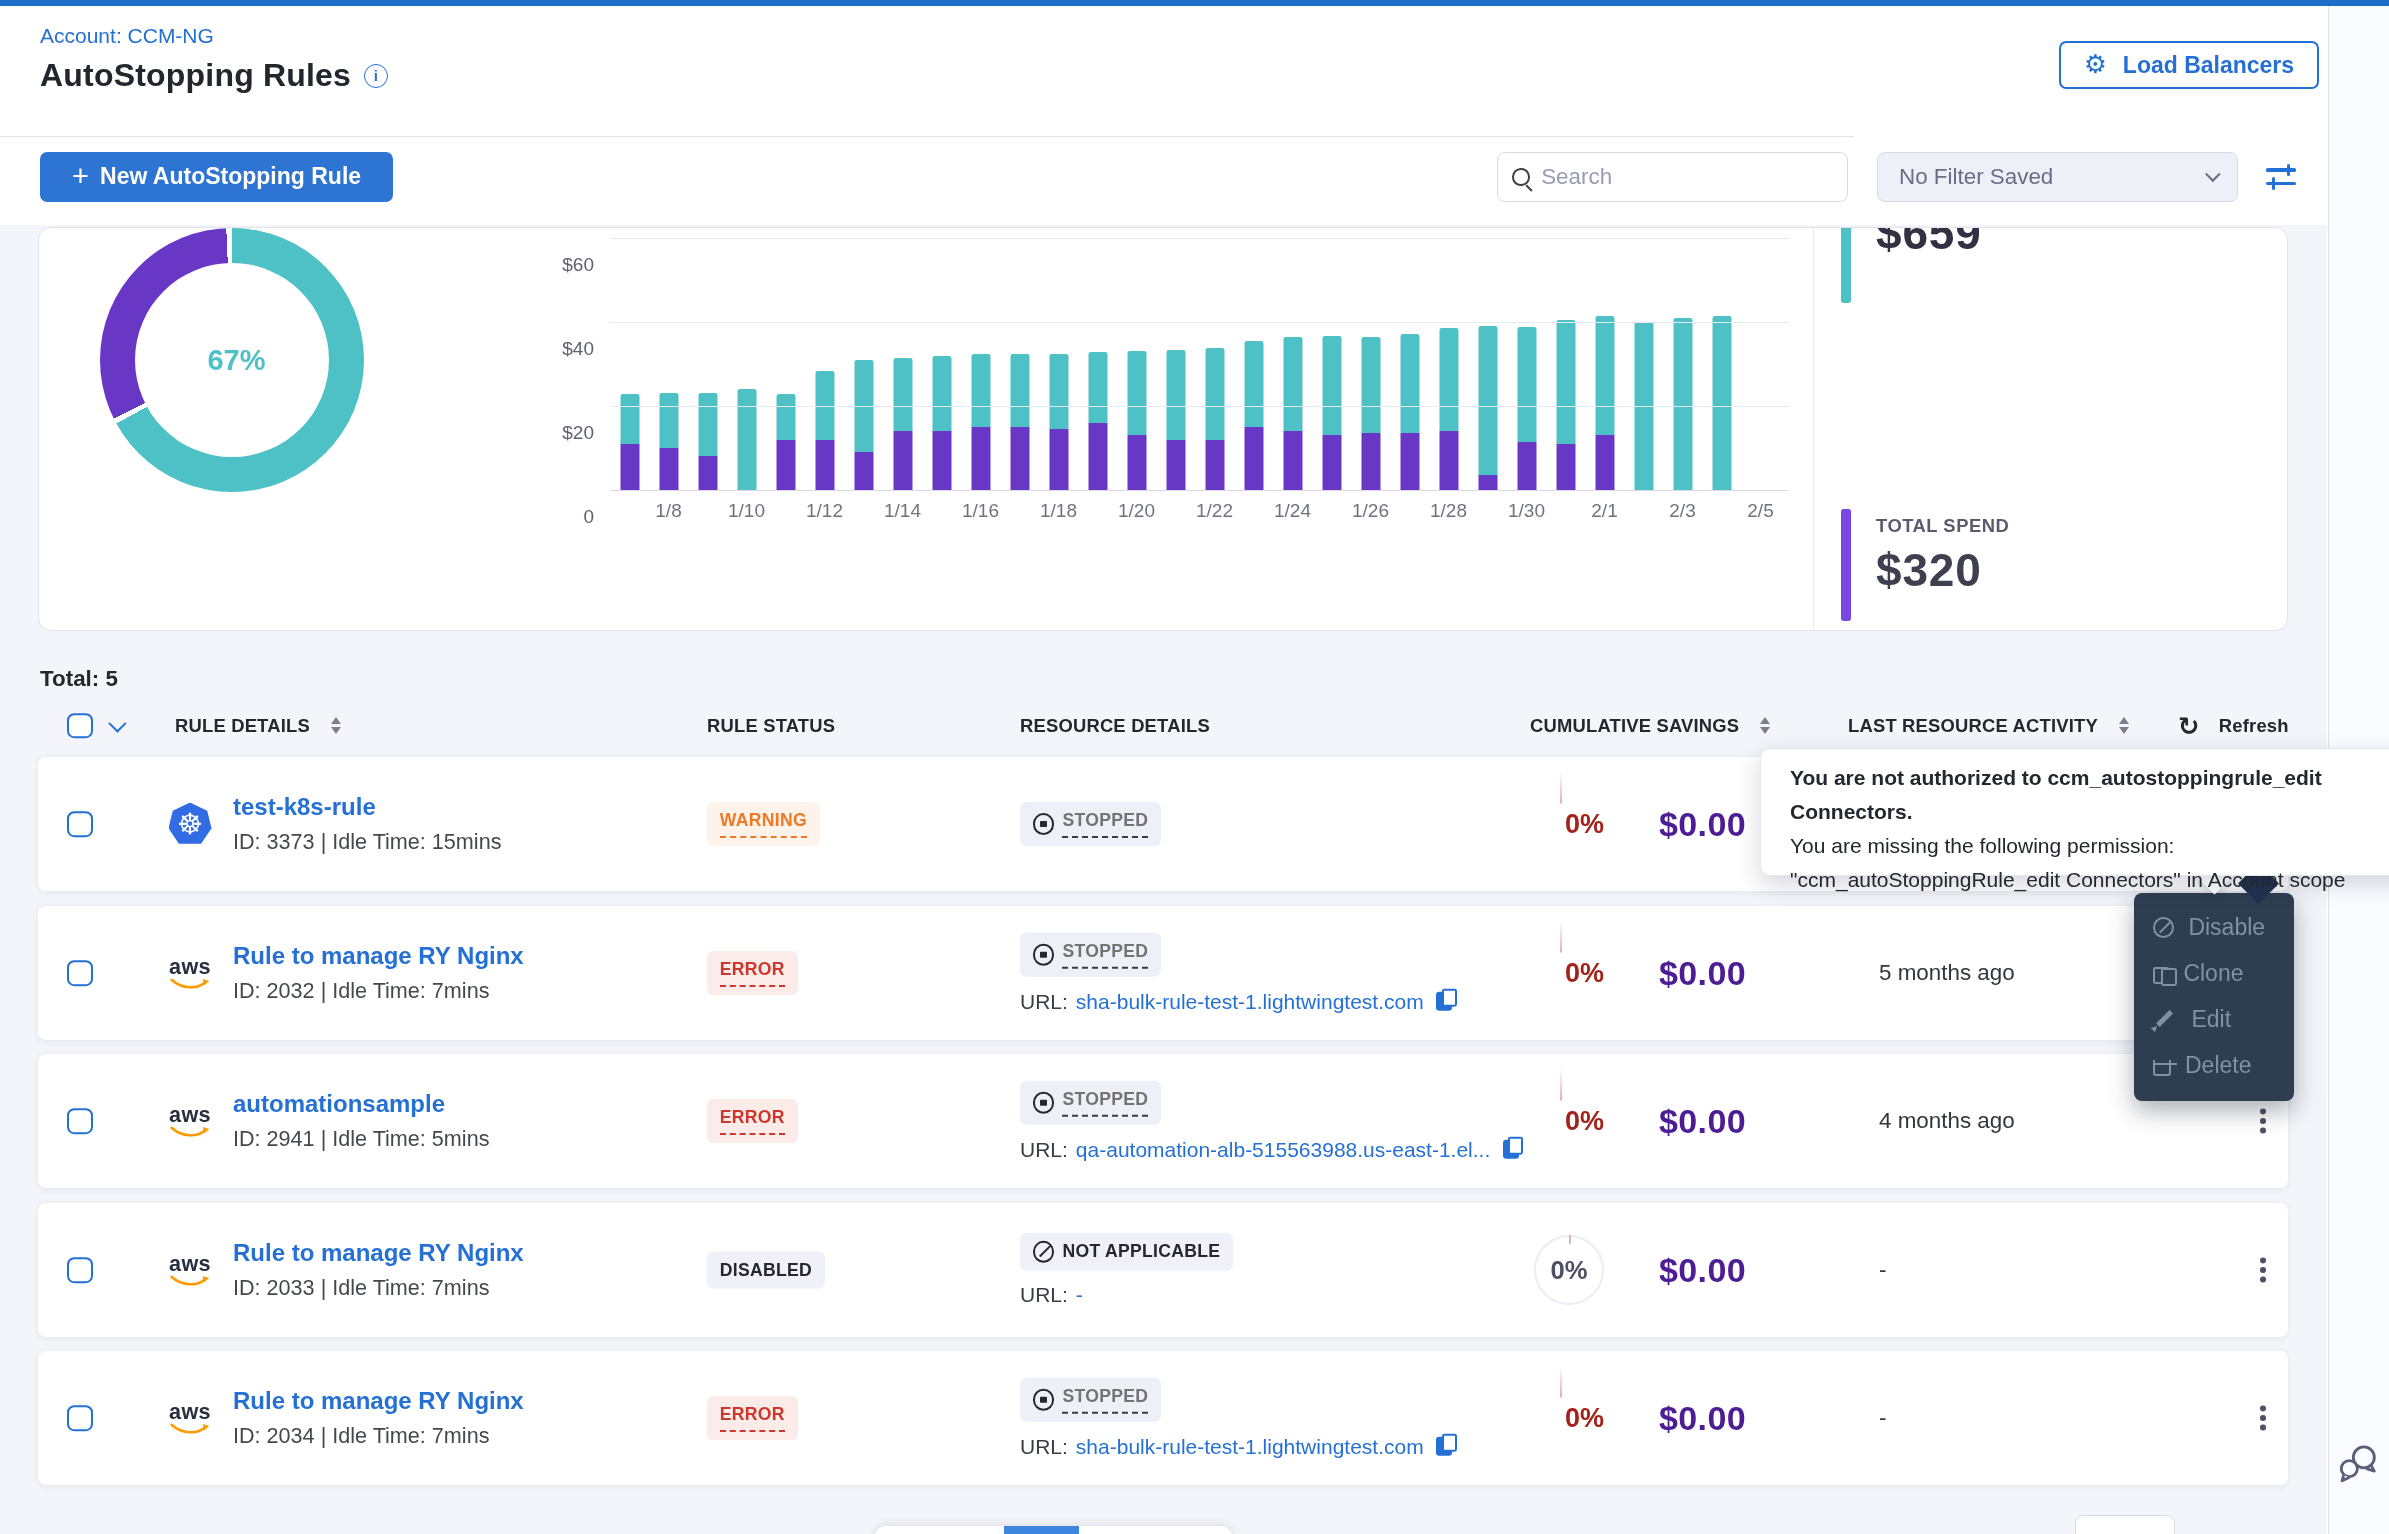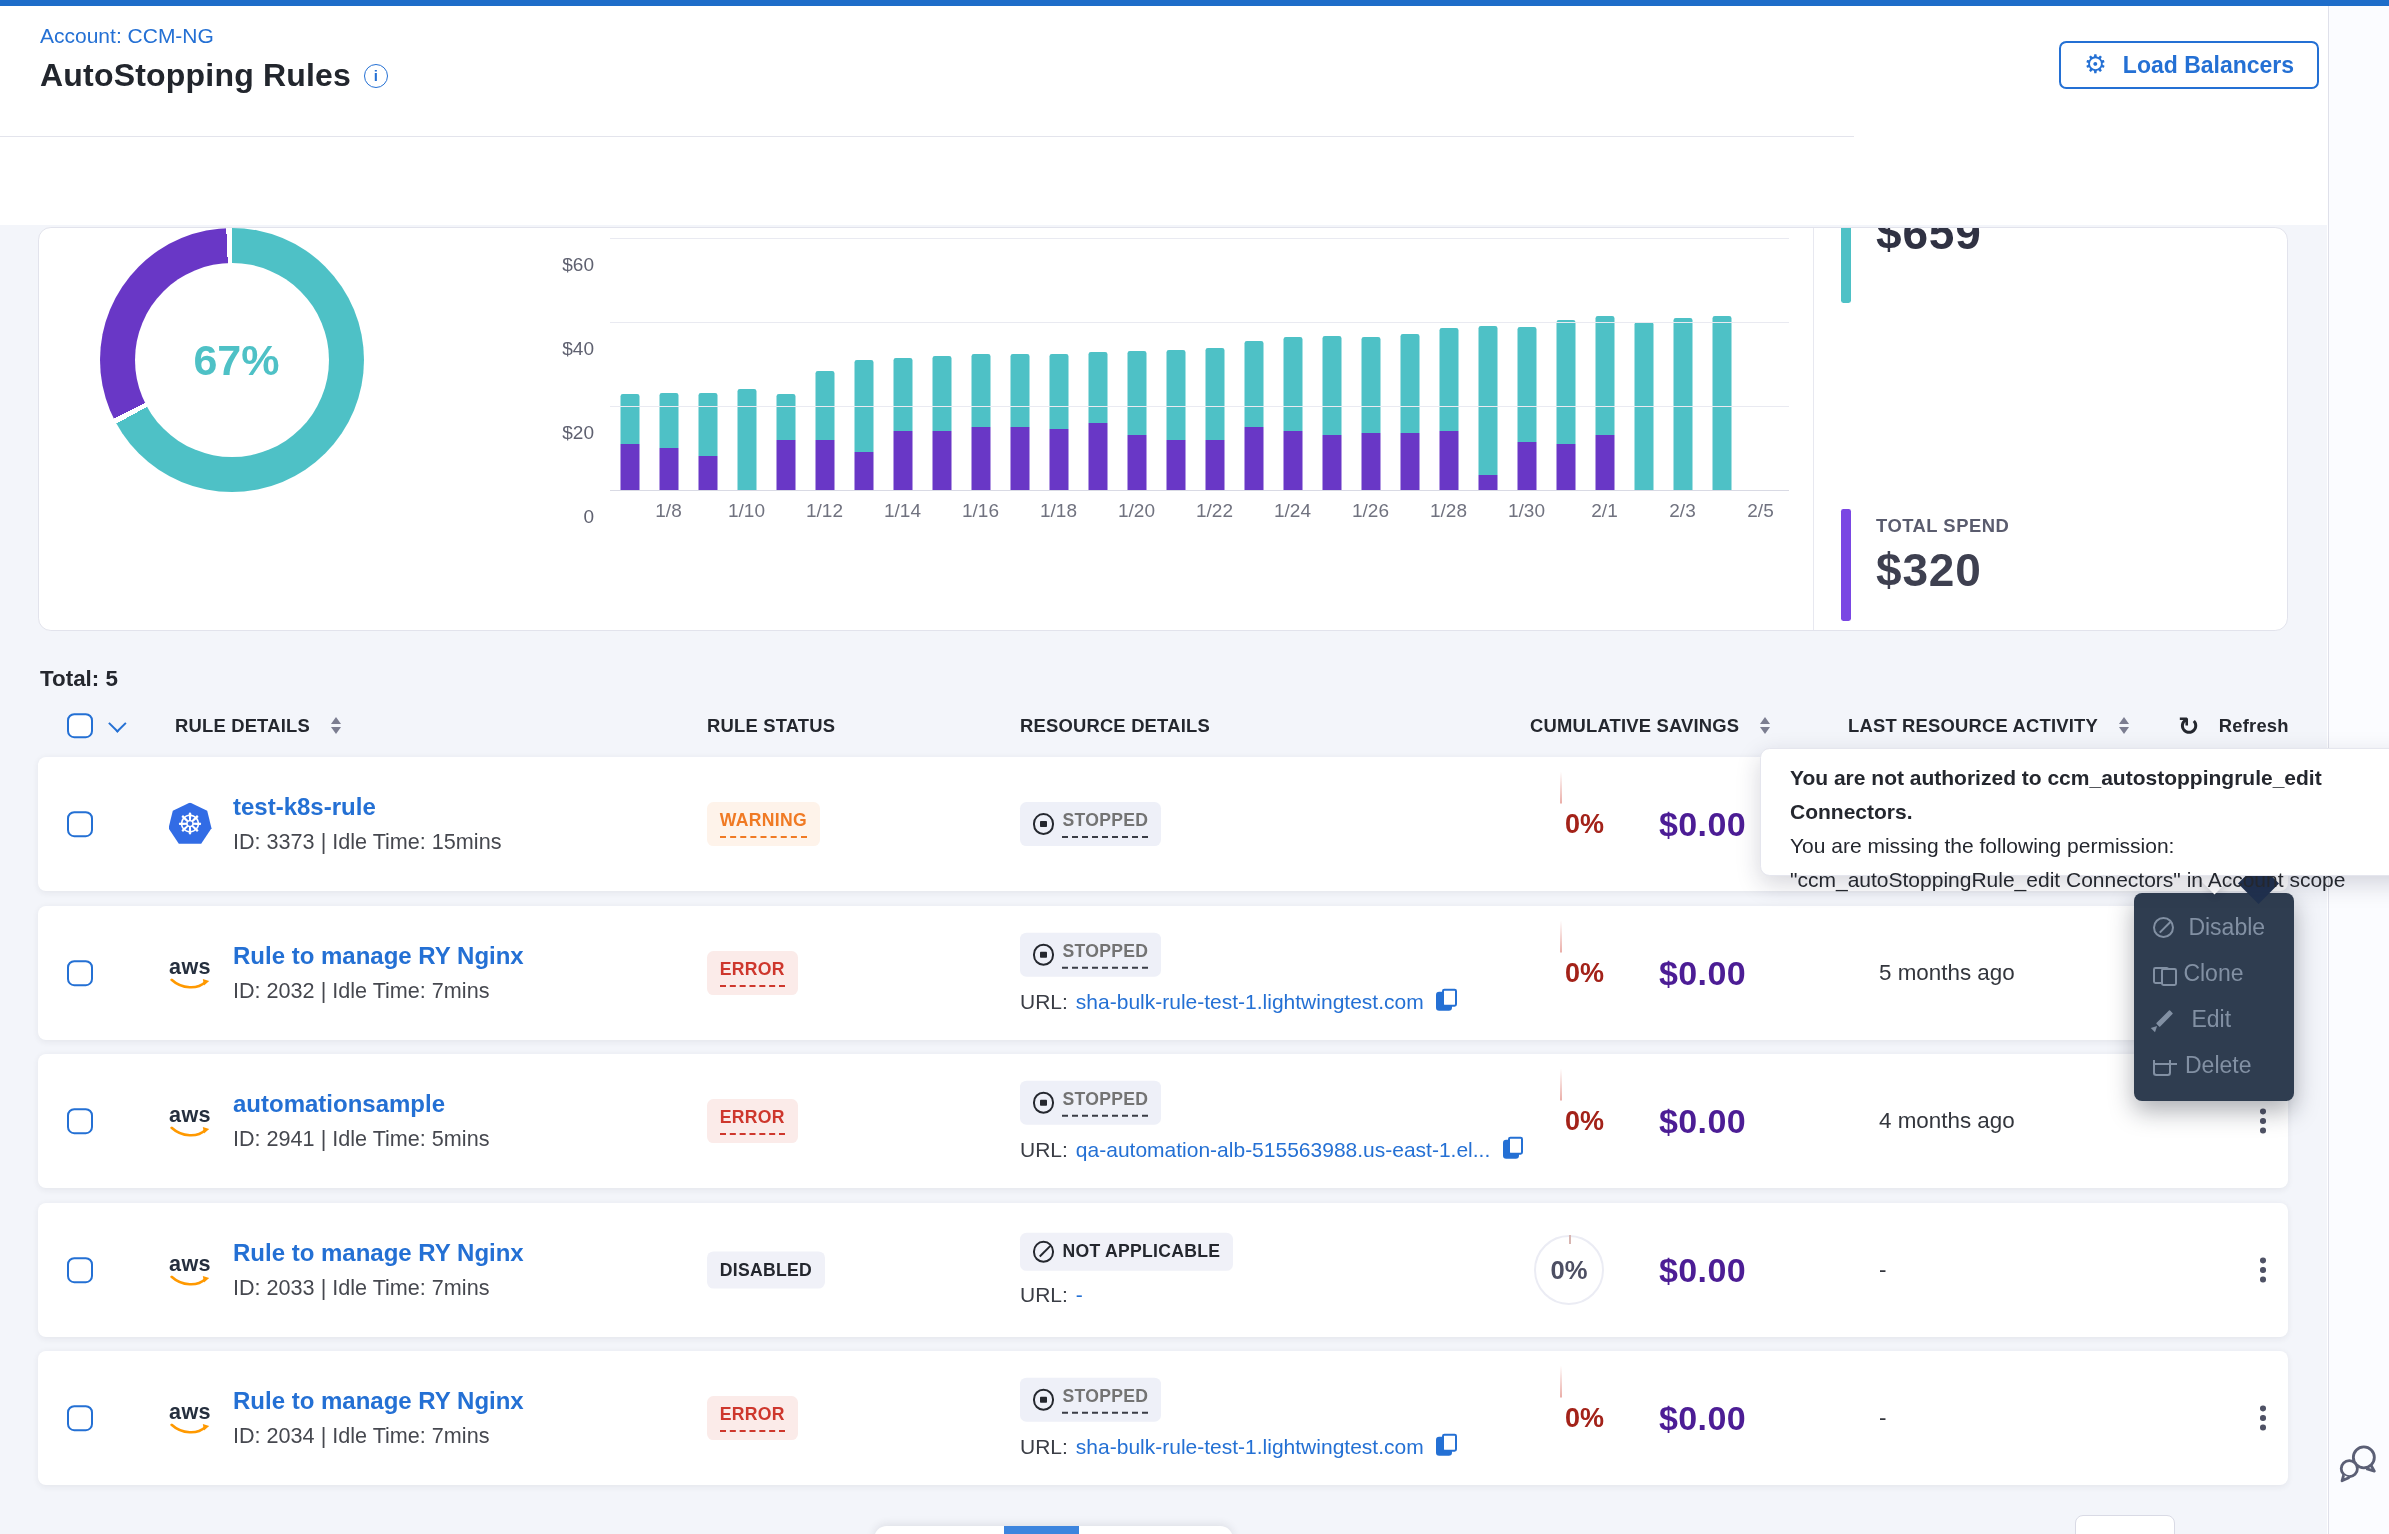--- a/index.html
+++ b/index.html
@@ -34,21 +34,21 @@
   .sliders-icon { position:absolute; left:2266px; top:19px; width:35px; height:38px; cursor:pointer; }
   .sliders-icon span { display:block; width:30px; height:3.2px; background:#2470D4; border-radius:1.6px; position:relative; margin:10.4px 0; }
   .sliders-icon span::after { content:""; position:absolute; top:-4.8px; width:3.2px; height:12.8px; background:#2470D4; border-radius:1.6px; }
   .sliders-icon .sl1::after { right:5.6px; }
   .sliders-icon .sl2::after { left:5.6px; }
 
   
   .chart-card { position:absolute; left:38px; top:227px; width:2250px; height:404px; background:#fff; border:0.8px solid #E2E3EC; border-radius:12.8px; overflow:hidden; z-index:2; }
   .donut { position:absolute; left:61px; top:0px; width:264px; height:264px; border-radius:50%; display:flex; align-items:center; justify-content:center; }
   .donut::after { content:""; position:absolute; inset:35px; background:#fff; border-radius:50%; }
-  .donut-label { position:relative; z-index:2; font-size:43px; font-weight:700; color:#4EC1C6;margin-left:9px; }
+  .donut-label { position:relative; z-index:2; font-size:29px; font-weight:700; color:#4EC1C6;margin-left:9px; }
   .plot { position:absolute; left:571px; top:9.6px; width:1179px; height:252px; }
   .grid { position:absolute; left:0; width:100%; height:0; border-top:1.2px solid #E9EAF1; }
   .grid.base { border-top:1.2px solid #D9DAE4; }
   .ylab { position:absolute; width:112px; text-align:right; font-size:19px; color:#5F6170; left:443px;margin-top:28px; }
   .bars { position:absolute; left:0; bottom:0; width:100%; height:252px; display:flex; }
   .bar-slot { position:relative; width:39px; height:252px; flex:none; }
   .bar-stack { position:absolute; bottom:0; left:50%; transform:translateX(-50%); width:19px; display:flex; flex-direction:column; }
   .seg.teal { background:#4EC1C6; border-radius:2.4px 2.4px 0 0; }
   .seg.purple { background:#6937C6; }
   .xlab { position:absolute; top:262px; width:100%; text-align:center; font-size:19px; color:#70727F; }
@@ -153,20 +153,38 @@
     <div class="titlerow">
       <h1>AutoStopping Rules</h1>
       <span class="info-icon"></span>
     </div>
     <button class="lb-btn">
       <span class="gear-icon"></span>
       <span>Load Balancers</span>
     </button>
   </header>
 
+  <div class="toolbar">
+    <button class="primary-btn">
+      <span class="plus-icon"></span>
+      <span>New AutoStopping Rule</span>
+    </button>
+    <div class="search">
+      <span class="mag-icon"></span>
+      <input placeholder="Search" style="">
+    </div>
+    <div class="select">
+      <span>No Filter Saved</span>
+      <span class="chev-down"></span>
+    </div>
+    <span class="sliders-icon">
+        <span class="sl1"></span>
+        <span class="sl2"></span>
+      </span>
+  </div>
 
   <section class="chart-card">
     <div class="donut" id="donut" style="background: conic-gradient(rgb(78, 193, 198) 0deg, rgb(78, 193, 198) 241.2deg, rgb(255, 255, 255) 241.2deg, rgb(255, 255, 255) 243.7deg, rgb(105, 55, 198) 243.7deg, rgb(105, 55, 198) 357.5deg, rgb(255, 255, 255) 357.5deg, rgb(255, 255, 255) 360deg);">
       <span class="donut-label">67%</span>
     </div>
     <div class="plot" id="plot">
       <div class="bars" id="bars">
           <div class="bar-slot">
             <div class="bar-stack">
               <div class="seg teal" style="height: 50px;"></div>

